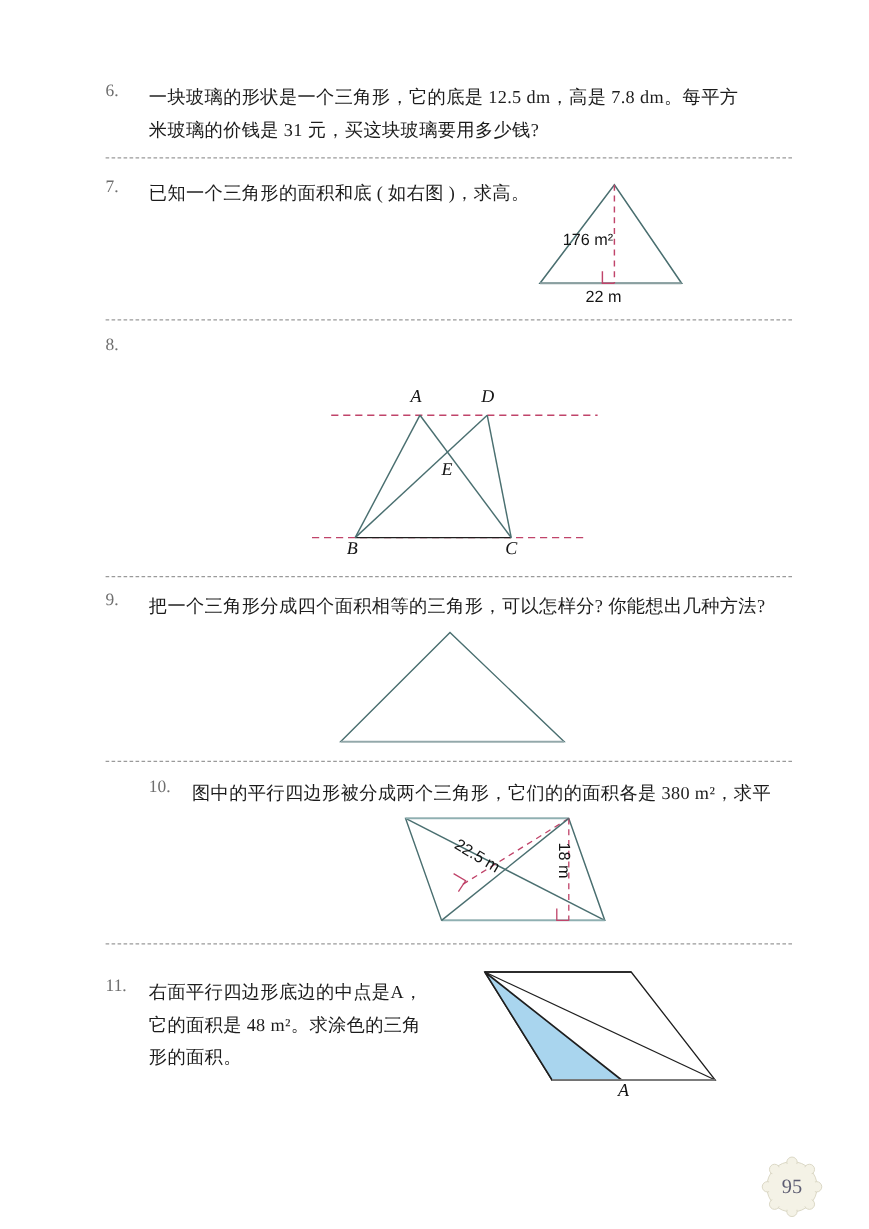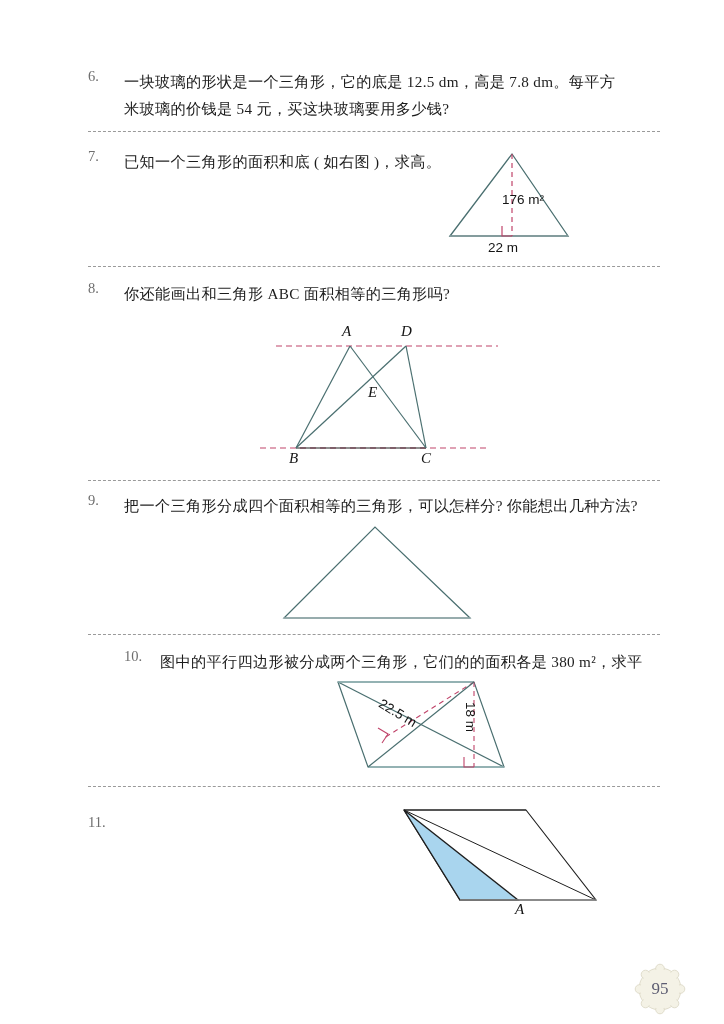--- a/index.html
+++ b/index.html
@@ -95,50 +95,49 @@
 </style>
 </head>
 <body>
 
 <div class="page">
 
   <div class="problem" style="top:68px;">
     <div class="pnum">6.</div>
     <div class="ptext">
       <div>一块玻璃的形状是一个三角形，它的底是 12.5 dm，高是 7.8 dm。每平方</div>
-      <div>米玻璃的价钱是 54 元，买这块玻璃要用多少钱?</div>
+      <div>米玻璃的价钱是 31 元，买这块玻璃要用多少钱?</div>
     </div>
   </div>
 
   <div class="sep" style="top:131px;"></div>
 
   <div class="problem" style="top:148px;">
     <div class="pnum">7.</div>
     <div class="ptext">
       <div>已知一个三角形的面积和底 ( 如右图 )，求高。</div>
     </div>
   </div>
 
   <div class="fig" style="left:440px; top:148px; width:150px; height:110px;">
     <svg width="150" height="110" viewBox="0 0 150 110">
       <polygon points="10,88 72,6 128,88" fill="#ffffff" stroke="#4a6f70" stroke-width="1.3"></polygon>
       <line x1="10" y1="88" x2="128" y2="88" stroke="#8a9fa0" stroke-width="1.6"></line>
       <line x1="72" y1="6" x2="72" y2="88" stroke="#c0446a" stroke-width="1.2" stroke-dasharray="5,4"></line>
       <polyline points="62,78 62,88 72,88" fill="none" stroke="#c0446a" stroke-width="1.2"></polyline>
     </svg>
-    <div class="lbl" style="left:29px; top:44px;margin-left:33px;">176 m²</div>
+    <div class="lbl" style="left:29px; top:44px;">176 m²</div>
     <div class="lbl" style="left:48px; top:92px;">22 m</div>
   </div>
 
   <div class="sep" style="top:266px;"></div>
 
   <div class="problem" style="top:280px;">
     <div class="pnum">8.</div>
     <div class="ptext">
-      <div>你还能画出和三角形 ABC 面积相等的三角形吗?</div>
     </div>
   </div>
 
   <div class="fig" style="left:258px; top:330px; width:250px; height:140px;">
     <svg width="250" height="140" viewBox="0 0 250 140">
       <line x1="18" y1="16" x2="240" y2="16" stroke="#c0446a" stroke-width="1.2" stroke-dasharray="6,4"></line>
       <line x1="2" y1="118" x2="232" y2="118" stroke="#c0446a" stroke-width="1.2" stroke-dasharray="6,4"></line>
       <line x1="38" y1="118" x2="168" y2="118" stroke="#1f1f1f" stroke-width="1.2"></line>
       <line x1="38" y1="118" x2="92" y2="16" stroke="#4a6f70" stroke-width="1.2"></line>
       <line x1="92" y1="16" x2="168" y2="118" stroke="#4a6f70" stroke-width="1.2"></line>
@@ -190,20 +189,25 @@
       <line x1="178" y1="10" x2="72" y2="95" stroke="#4a6f70" stroke-width="1.2"></line>
     </svg>
     <div class="lbl" style="left:88px; top:24px; transform:rotate(31deg); transform-origin:left top;">22.5 m</div>
     <div class="lbl" style="left:182px; top:30px; transform:rotate(90deg); transform-origin:left top;">18 m</div>
   </div>
 
   <div class="sep" style="top:786px;"></div>
 
   <div class="problem" style="top:814px; width:330px;">
     <div class="pnum">11.</div>
+    <div class="ptext">
+      <div>右面平行四边形底边的中点是A，</div>
+      <div>它的面积是 48 m²。求涂色的三角</div>
+      <div>形的面积。</div>
+    </div>
   </div>
 
   <div class="fig" style="left:398px; top:800px; width:225px; height:125px;">
     <svg width="225" height="125" viewBox="0 0 225 125">
       <polygon points="6,10 128,10 198,100 62,100" fill="#ffffff" stroke="#1f1f1f" stroke-width="1.1"></polygon>
       <polygon points="6,10 120,100 62,100" fill="#a9d5ee" stroke="#1f1f1f" stroke-width="1.4"></polygon>
       <line x1="6" y1="10" x2="198" y2="100" stroke="#1f1f1f" stroke-width="1"></line>
       <line x1="62" y1="100" x2="198" y2="100" stroke="#8a8a8a" stroke-width="1.4"></line>
       <line x1="6" y1="10" x2="128" y2="10" stroke="#1f1f1f" stroke-width="1.2"></line>
     </svg>

